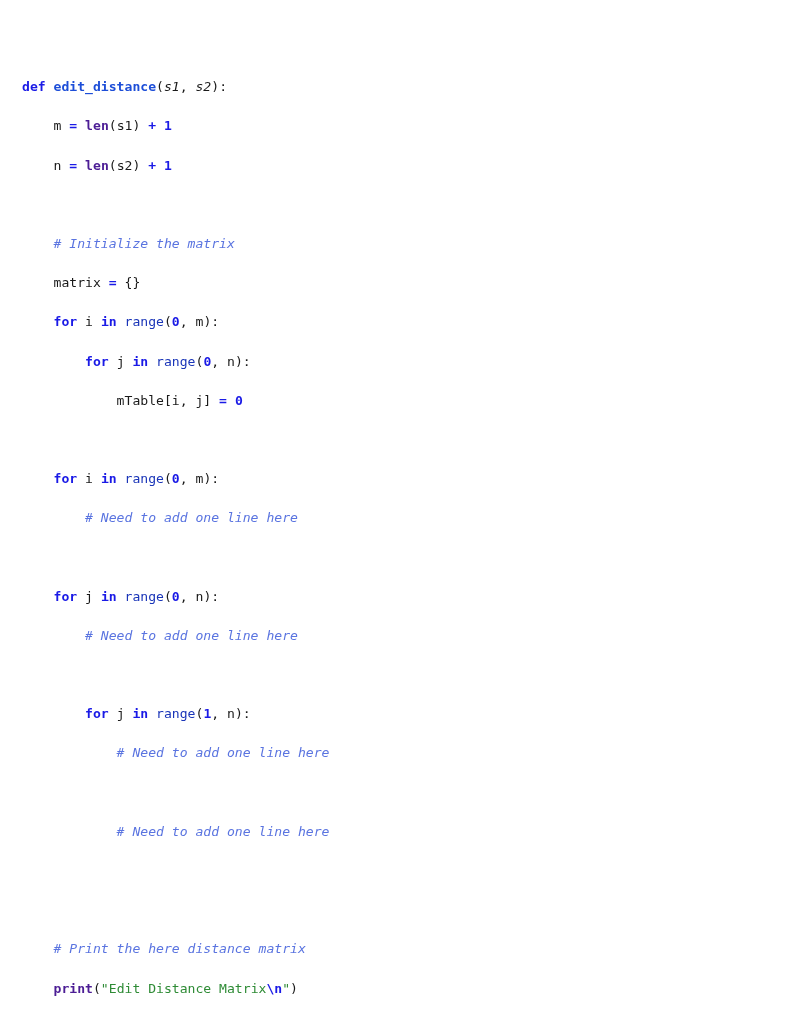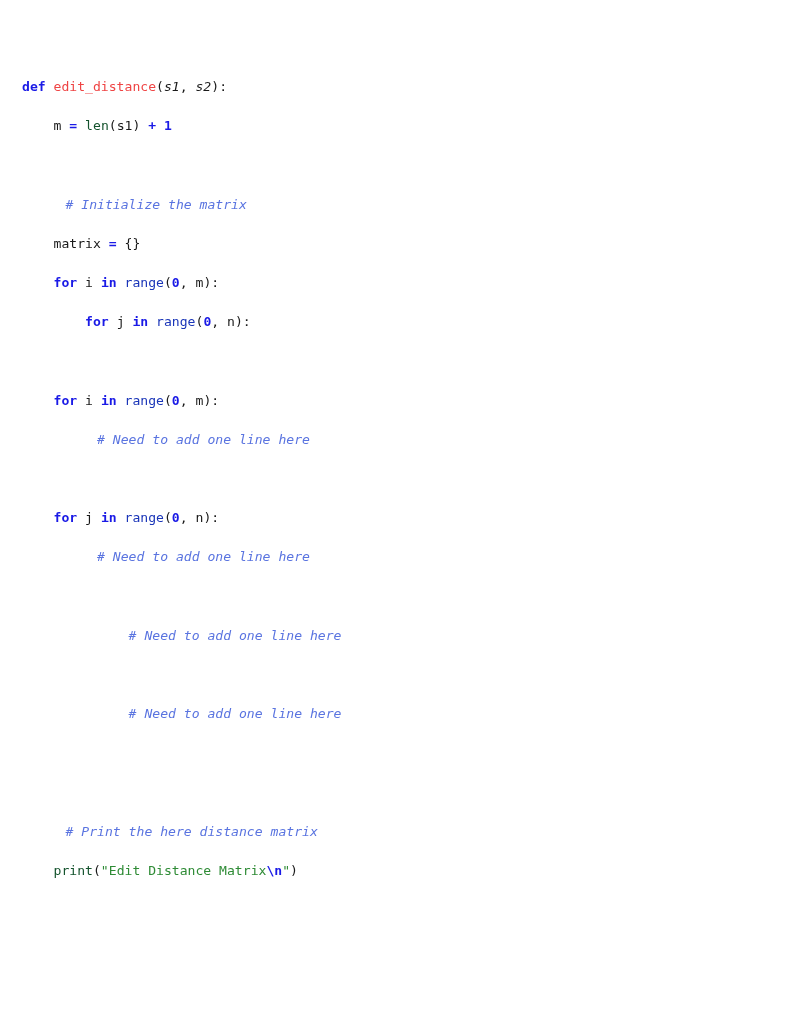--- a/index.html
+++ b/index.html
@@ -21,50 +21,53 @@
     color: #1a1a1a;
     white-space: pre;
     tab-size: 4;
   }
   .line {
     min-height: 19.6px;
     white-space: pre;
   }
   
   .kw   { color: #1a1ae6; font-weight: bold; margin-top: 21px; }   
-  .fn   { color: #ef4444; font-weight: normal; }   
+  .fn   { color: #1d4ed8; font-weight: bold; }   
   .bi   { color: #1a35b8; text-align: right; }                      
-  .bin  { color: #14532d; font-weight: normal; }   
+  .bin  { color: #4c1d95; font-weight: bold; }   
   .num  { color: #1a1ae6; font-weight: bold; }   
   .op   { color: #1a1ae6; font-weight: bold; }   
   .str  { color: #2e8b35; }                      
   .esc  { color: #1a1ae6; font-weight: bold; }   
-  .cmt  { color: #5a74e0; font-style: italic; margin-left: 12px; }  
+  .cmt  { color: #5a74e0; font-style: italic; }  
   .par  { color: #1a1a1a; font-style: italic; margin-top: 15px; }  
   .pl   { color: #1a1a1a; }                      
 </style>
 </head>
 <body>
 
 <div id="code-listing">
 
 <div class="line"><span class="kw">def</span> <span class="fn">edit_distance</span><span class="pl">(</span><span class="par">s1</span><span class="pl">, </span><span class="par">s2</span><span class="pl">):</span></div>
 <div class="line">    <span class="pl">m</span> <span class="op">=</span> <span class="bin">len</span><span class="pl">(s1)</span> <span class="op">+</span> <span class="num">1</span></div>
+<div class="line">    <span class="pl">n</span> <span class="op">=</span> <span class="bin">len</span><span class="pl">(s2)</span> <span class="op">+</span> <span class="num">1</span></div>
 <div class="line"> </div>
 <div class="line">    <span class="cmt"># Initialize the matrix</span></div>
 <div class="line">    <span class="pl">matrix</span> <span class="op">=</span> <span class="pl">{}</span></div>
 <div class="line">    <span class="kw">for</span> <span class="pl">i</span> <span class="kw">in</span> <span class="bi">range</span><span class="pl">(</span><span class="num">0</span><span class="pl">, m):</span></div>
 <div class="line">        <span class="kw">for</span> <span class="pl">j</span> <span class="kw">in</span> <span class="bi">range</span><span class="pl">(</span><span class="num">0</span><span class="pl">, n):</span></div>
+<div class="line">            <span class="pl">mTable[i, j]</span> <span class="op">=</span> <span class="num">0</span></div>
 <div class="line"> </div>
 <div class="line">    <span class="kw">for</span> <span class="pl">i</span> <span class="kw">in</span> <span class="bi">range</span><span class="pl">(</span><span class="num">0</span><span class="pl">, m):</span></div>
 <div class="line">        <span class="cmt"># Need to add one line here</span></div>
 <div class="line"> </div>
 <div class="line">    <span class="kw">for</span> <span class="pl">j</span> <span class="kw">in</span> <span class="bi">range</span><span class="pl">(</span><span class="num">0</span><span class="pl">, n):</span></div>
 <div class="line">        <span class="cmt"># Need to add one line here</span></div>
 <div class="line"> </div>
+<div class="line">        <span class="kw">for</span> <span class="pl">j</span> <span class="kw">in</span> <span class="bi">range</span><span class="pl">(</span><span class="num">1</span><span class="pl">, n):</span></div>
 <div class="line">            <span class="cmt"># Need to add one line here</span></div>
 <div class="line"> </div>
 <div class="line">            <span class="cmt"># Need to add one line here</span></div>
 <div class="line"> </div>
 <div class="line"> </div>
 <div class="line">    <span class="cmt"># Print the here distance matrix</span></div>
 <div class="line">    <span class="bin">print</span><span class="pl">(</span><span class="str">"Edit Distance Matrix</span><span class="esc">\n</span><span class="str">"</span><span class="pl">)</span></div>
 
 
 

